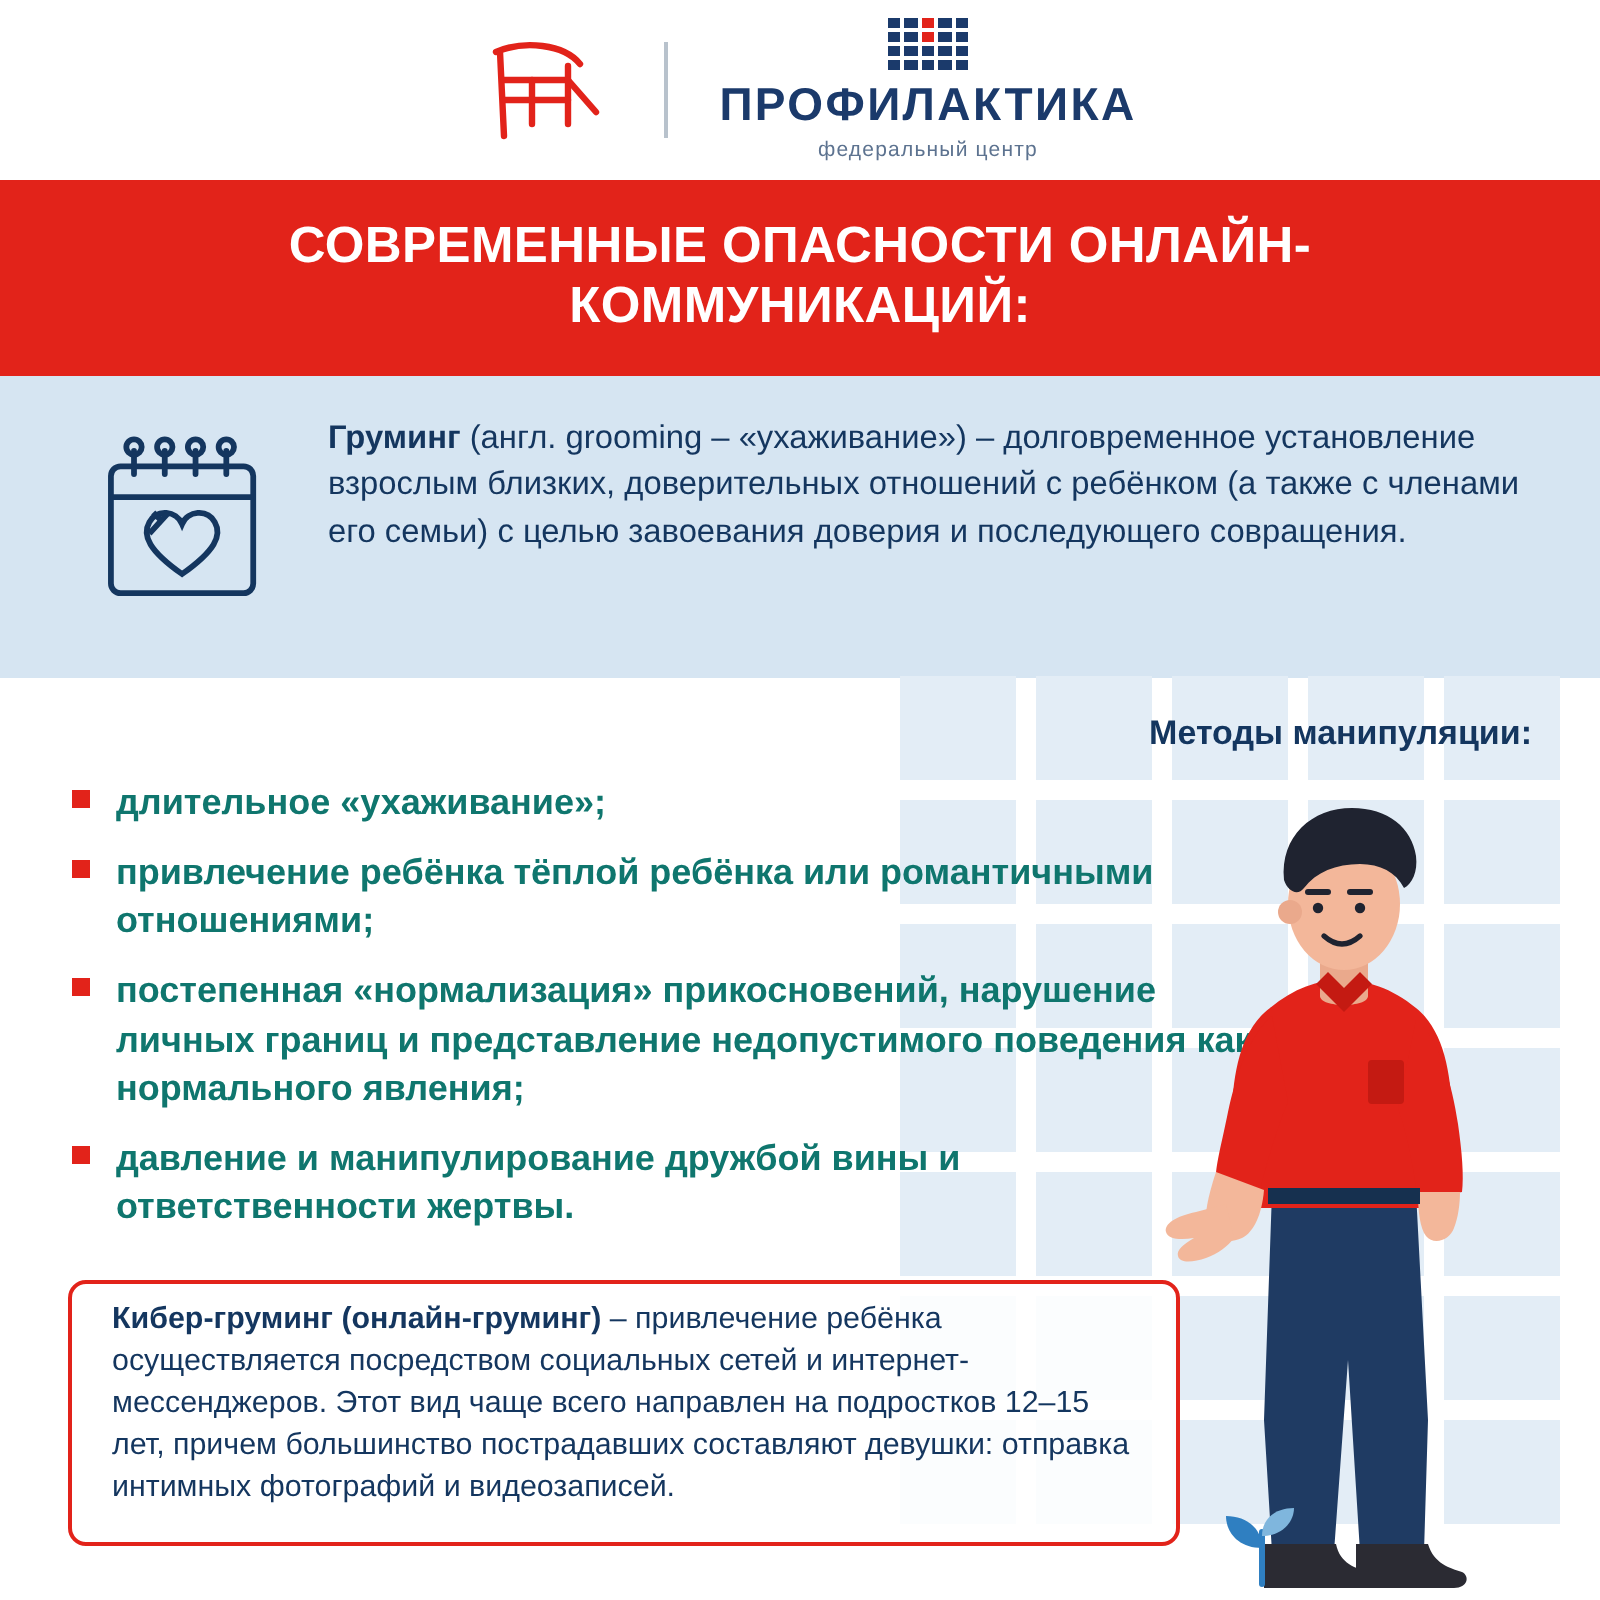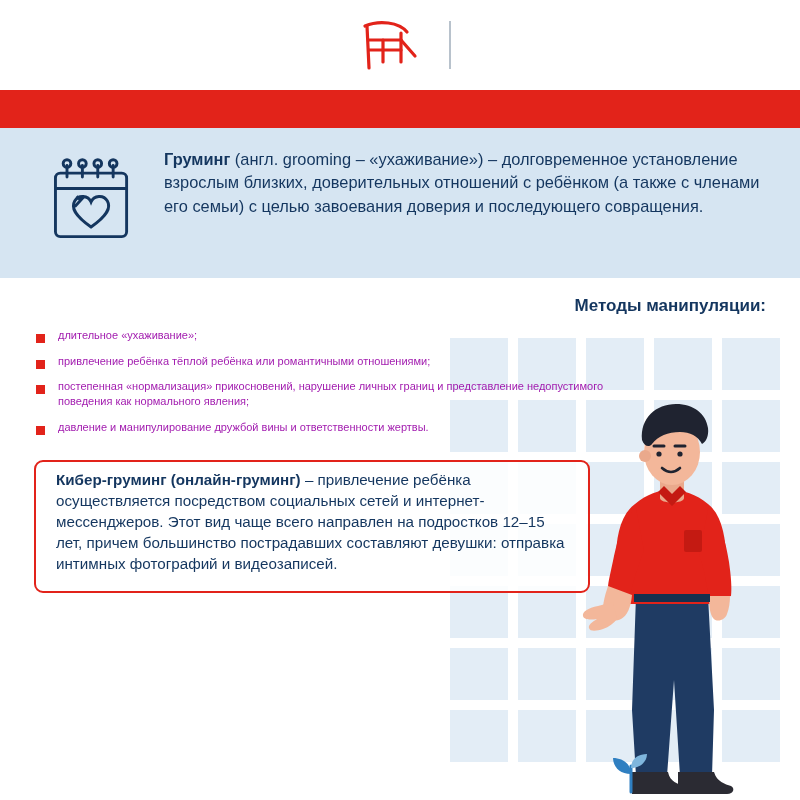--- a/index.html
+++ b/index.html
@@ -129,23 +129,24 @@
   ul.method-list {
     list-style: none;
     margin: 0;
     padding: 0;
     max-width: 600px;
   }
   ul.method-list li {
     position: relative;
     padding-left: 24px;
     margin-bottom: 11px;
-    font-size: 11px;
+    font-size: 18px;
     line-height: 1.34;
-    color: #a21caf;
+    color: #0f766e;
+    font-weight: bold;
   }
   ul.method-list li::before {
     content: "";
     position: absolute;
     left: 2px;
     top: 6px;
     width: 9px;
     height: 9px;
     background: #e2231a;
   }
@@ -303,23 +304,50 @@
           <path d="M18 10 L20 52"></path>
           <path d="M20 24 L52 24"></path>
           <path d="M52 17 L52 46"></path>
           <path d="M52 24 L66 40"></path>
           <path d="M34 24 L34 46"></path>
           <path d="M20 34 L52 34"></path>
         </g>
       </svg>
     </div>
     <div class="logo-divider"></div>
+    <div class="logo-right">
+      <div class="brand-mark">
+        <i></i>
+          <i></i>
+          <i class="red"></i>
+          <i></i>
+          <i></i>
+        <i></i>
+          <i></i>
+          <i class="red"></i>
+          <i></i>
+          <i></i>
+        <i></i>
+          <i></i>
+          <i></i>
+          <i></i>
+          <i></i>
+        <i></i>
+          <i></i>
+          <i></i>
+          <i></i>
+          <i></i>
+      </div>
+      <div class="brand-name">ПРОФИЛАКТИКА</div>
+      <div class="brand-sub">федеральный центр</div>
+    </div>
   </div>
 
   <div class="title-band">
+    <div class="l1">СОВРЕМЕННЫЕ ОПАСНОСТИ ОНЛАЙН-КОММУНИКАЦИЙ:</div>
   </div>
 
   <div class="def-block">
     <div class="def-icon">
       <svg viewBox="0 0 104 104" width="100" height="100" aria-hidden="true">
         <g stroke="#14365f" stroke-width="3" fill="none">
           <rect x="14" y="22" width="74" height="66" rx="5"></rect>
           <path d="M14 38 H88"></path>
           <path d="M26 14 v12 M42 14 v12 M58 14 v12 M74 14 v12" stroke-linecap="round"></path>
           <circle cx="26" cy="12" r="4"></circle>

